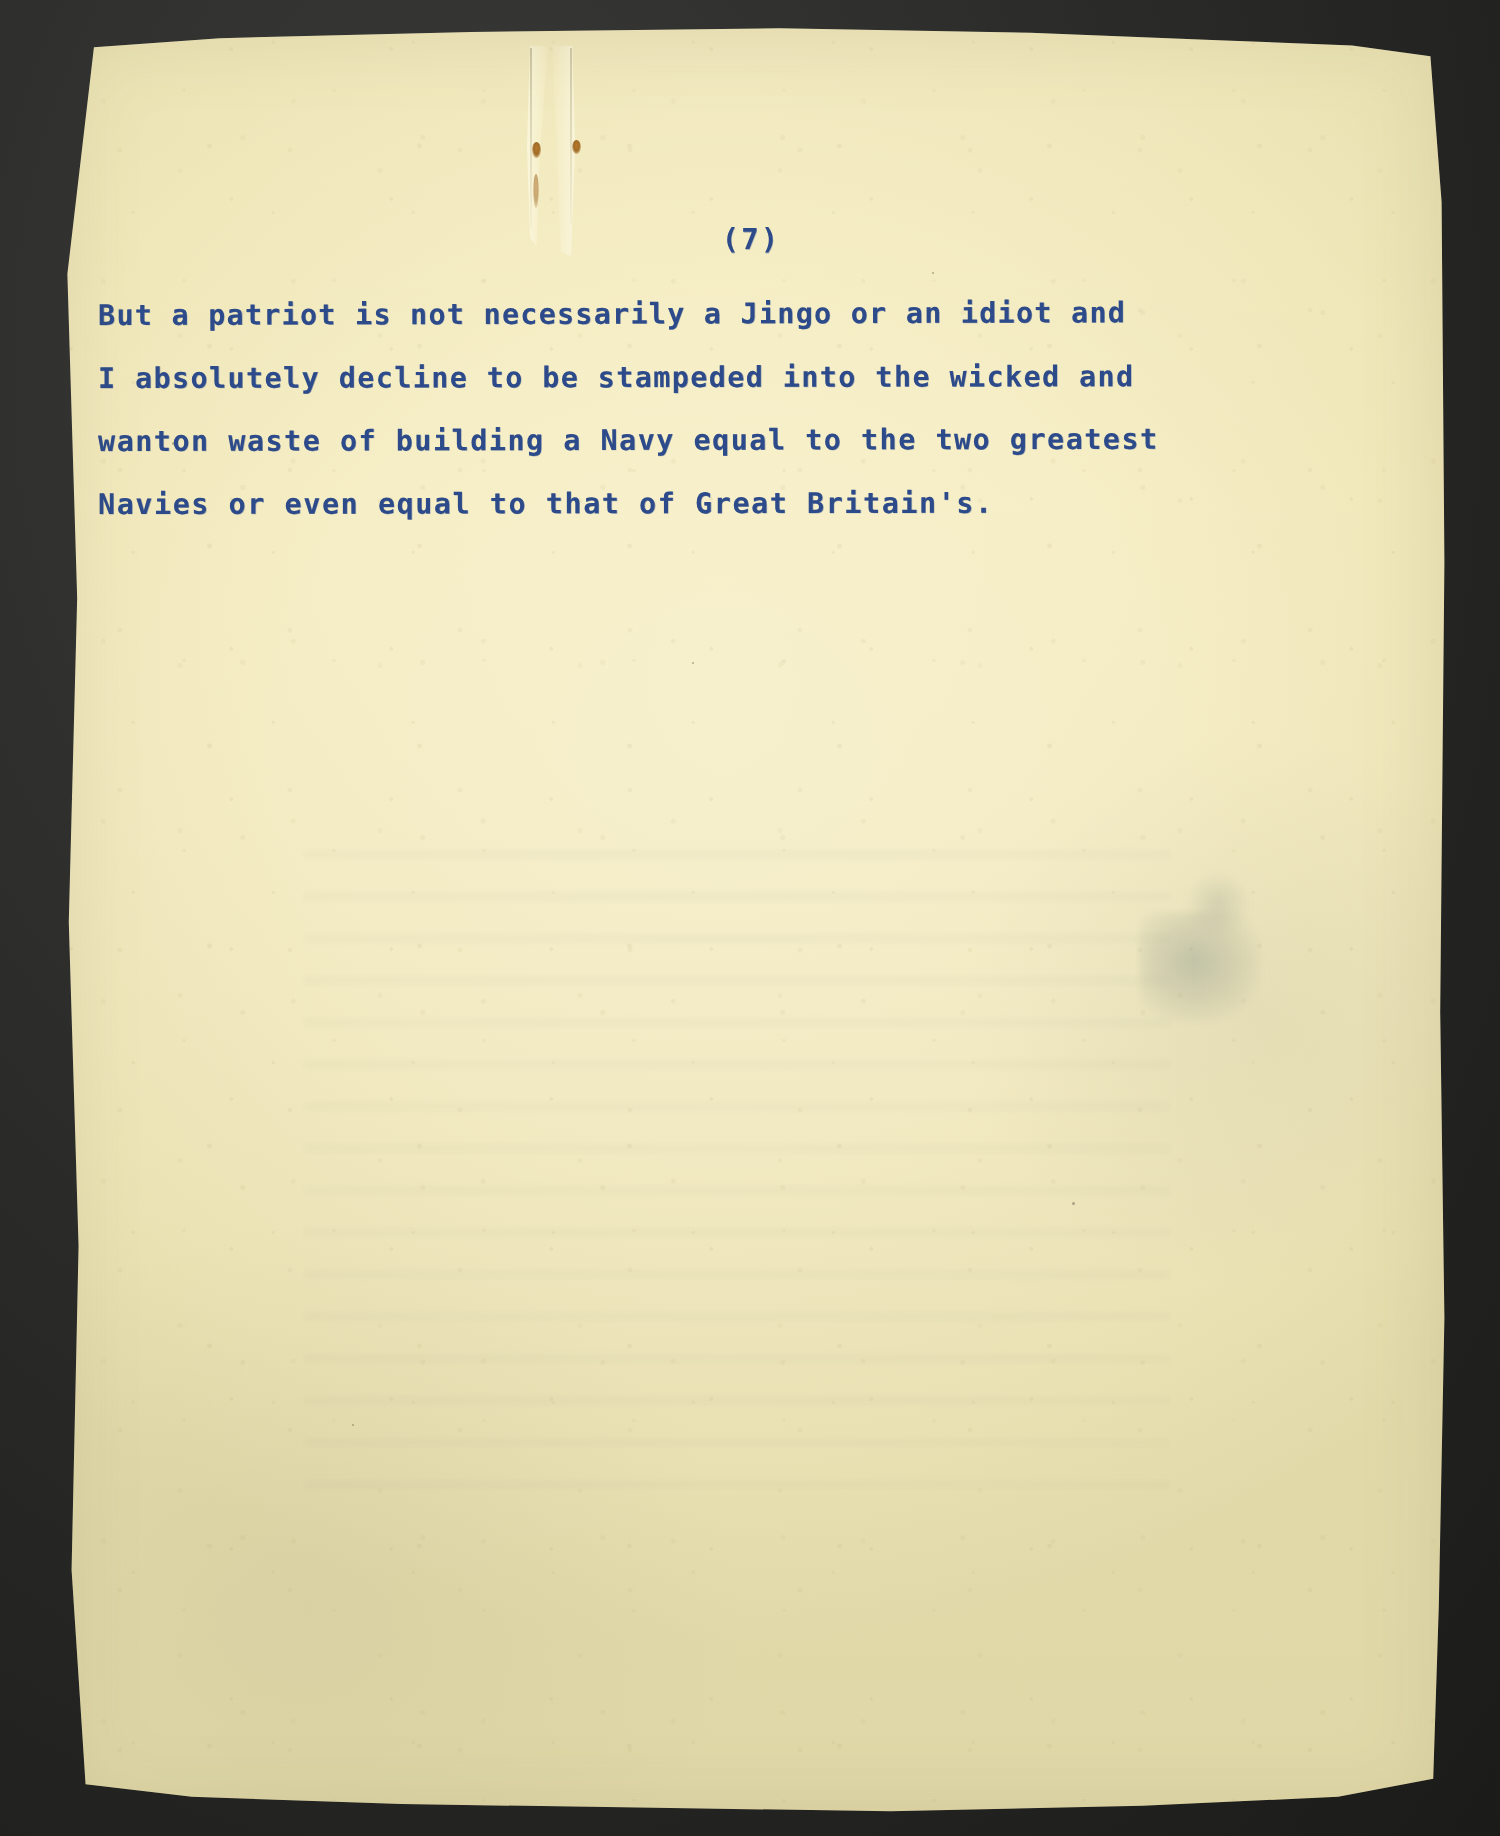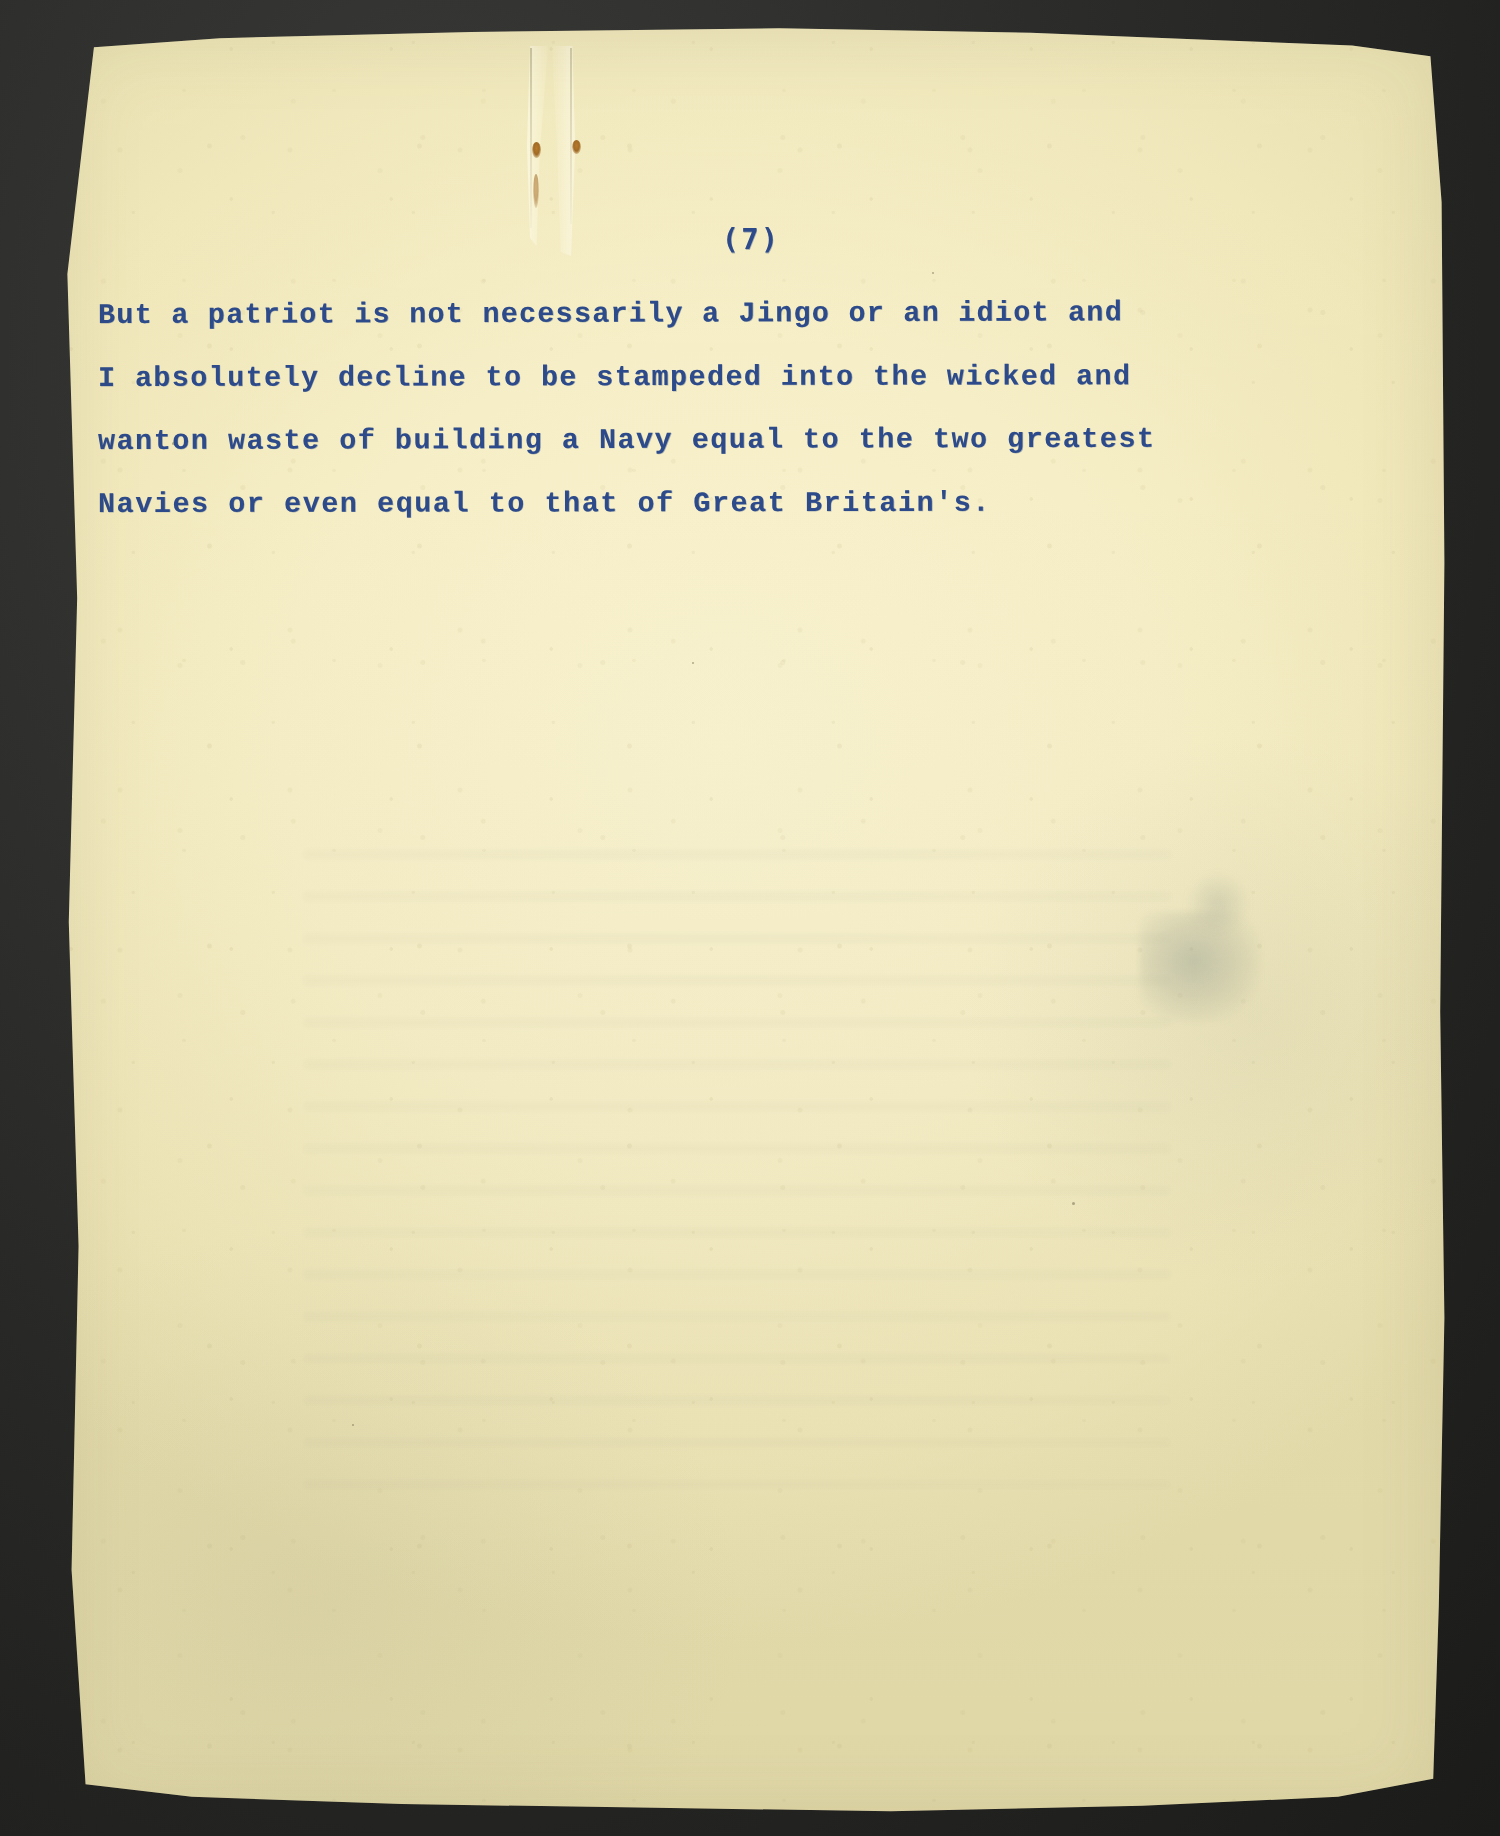--- a/index.html
+++ b/index.html
@@ -186,21 +186,20 @@
     font-weight: bold;
     letter-spacing: 2px;
     color: #2d4b8a;
     text-shadow: 0.5px 0.5px 0 rgba(45,75,138,0.35);
   }
   .body-lines {
     position: absolute;
     left: 46px;
     top: 262px;
     width: 1310px;
-    font-family: Liberation Mono, monospace;
   }
   .line {
     font-size: 28.5px;
     line-height: 63px;
     letter-spacing: 1.2px;
     color: #2d4b8a;
     white-space: pre;
     text-shadow: 0.6px 0.4px 0.4px rgba(45,75,138,0.40);
     font-weight: 600;
     transform-origin: left center;

